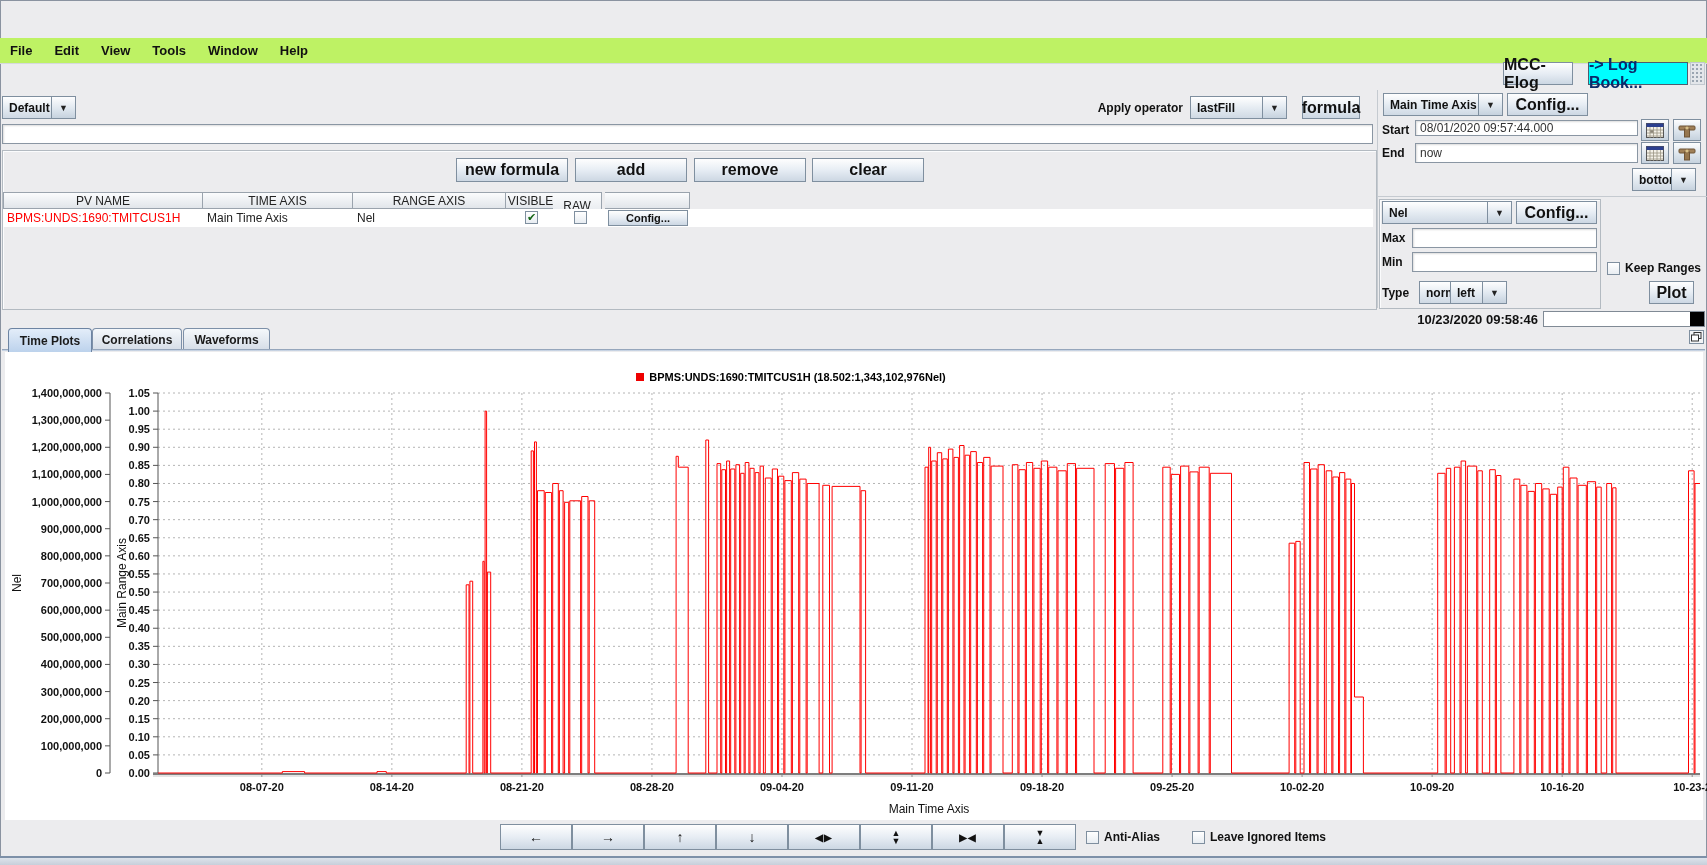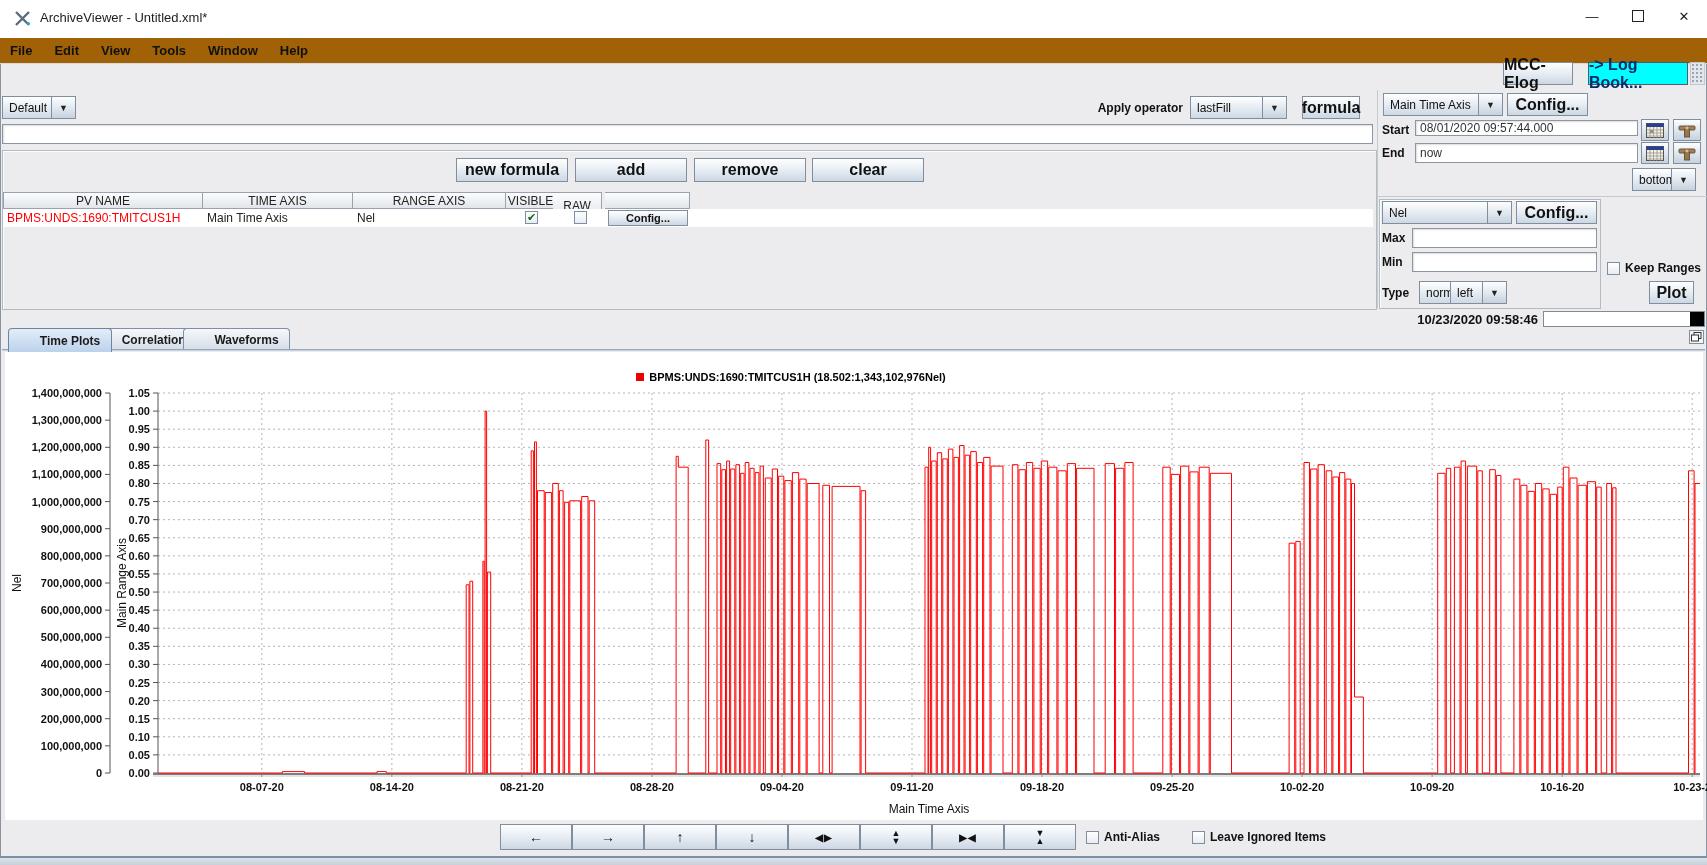--- a/index.html
+++ b/index.html
@@ -3,44 +3,44 @@
 <meta charset="utf-8">
 <style>
   html,body{margin:0;padding:0;background:#cfd4da;}
   #app{position:relative;width:1707px;height:865px;background:#ececee;overflow:hidden;
        font-family:"Liberation Sans",sans-serif;box-shadow:inset 0 0 0 1px #8a93a0;}
   .abs{position:absolute;}
   
   #titlebar{left:0;top:0;width:1707px;height:38px;background:#ffffff;}
   #title-text{left:40px;top:10px;font-size:13px;color:#1c1c1c;}
   .winctl{top:0;width:46px;height:32px;display:flex;align-items:center;justify-content:center;color:#222;font-size:13px;}
-  #menubar{left:0;top:38px;width:1707px;height:26px;background:#a16207;border-bottom:1px solid #d6d9dd;display:flex;align-items:center;padding-left:10px;box-sizing:border-box;}
+  #menubar{left:0;top:38px;width:1707px;height:26px;background:#bef264;border-bottom:1px solid #d6d9dd;display:flex;align-items:center;padding-left:10px;box-sizing:border-box;}
   .menu-item{font-weight:bold;font-size:13px;color:#111;margin-right:22px;}
   
   .jbtn{background:linear-gradient(180deg,#fefefe,#e7edf4 50%,#ccd7e3);border:1px solid #7f8f9f;
         font-weight:bold;font-size:16px;color:#111;display:flex;align-items:center;justify-content:center;box-sizing:border-box;}
   .combo{display:flex;box-sizing:border-box;}
   .combo .val{flex:1;background:linear-gradient(180deg,#ffffff,#e3eaf1 55%,#cfd9e4);border:1px solid #7f8f9f;border-right:none;
-        font-weight:normal;font-size:12px;color:#111;display:flex;align-items:center;padding-left:6px;overflow:hidden;white-space:nowrap;}
+        font-weight:bold;font-size:12px;color:#111;display:flex;align-items:center;padding-left:6px;overflow:hidden;white-space:nowrap;}
   .combo .arr{width:23px;background:linear-gradient(180deg,#fdfdfe,#dfe7ef 55%,#c6d2de);border:1px solid #7f8f9f;
         display:flex;align-items:center;justify-content:center;font-size:9px;color:#222;}
   .tfield{background:#ffffff;border:1px solid #8a96a3;box-shadow:inset 1px 1px 2px rgba(0,0,0,.14);
         font-size:12px;color:#333;display:flex;align-items:center;padding-left:4px;box-sizing:border-box;white-space:nowrap;overflow:hidden;}
   .lbl{font-weight:bold;font-size:12px;color:#111;display:flex;align-items:center;}
   .jchk{width:13px;height:13px;background:linear-gradient(180deg,#ffffff,#e8edf2);border:1px solid #7f8f9f;box-sizing:border-box;
         display:flex;align-items:center;justify-content:center;font-size:11px;color:#156615;line-height:11px;}
   .gbox{border:1px solid #b3bac1;box-shadow:inset 1px 1px 0 #fbfcfd;}
   
   .th{background:linear-gradient(180deg,#fbfcfd,#e1e5ea);border:1px solid #9aa3ad;border-left:none;
       font-size:12px;color:#222;display:flex;align-items:center;justify-content:center;box-sizing:border-box;}
   .td{background:#ffffff;font-size:12px;color:#222;display:flex;align-items:center;box-sizing:border-box;padding-left:4px;white-space:nowrap;overflow:hidden;}
   
   .tab{top:328px;height:21px;border:1px solid #7d90a8;border-bottom:none;border-radius:4px 4px 0 0;
        background:linear-gradient(180deg,#f5f8fb,#d5dde7);font-weight:bold;font-size:12px;color:#1b1b1b;
-       display:flex;align-items:center;justify-content:center;z-index:2;padding-left:20px;}
+       display:flex;align-items:center;justify-content:center;z-index:2;}
   .tab.sel{background:linear-gradient(180deg,#e3edf9,#bcd2ec);height:23px;z-index:4;border-color:#6d84a2;}
   #tab-line{left:2px;top:349px;width:1703px;height:2px;background:linear-gradient(180deg,#7d90a8,#dfe9f6);z-index:3;}
   
   #canvas{left:5px;top:352px;width:1698px;height:468px;background:#ffffff;}
   #legend{left:5px;top:371px;width:1572px;display:flex;justify-content:center;align-items:center;gap:5px;z-index:5;}
   #legend .sq{width:8px;height:8px;background:#ee0000;}
   #legend .txt{font-size:11px;font-weight:bold;color:#000;}
   svg text.tick{font-family:"Liberation Sans",sans-serif;font-size:11px;font-weight:bold;fill:#111;}
   svg text.axname{font-family:"Liberation Sans",sans-serif;font-size:12px;fill:#111;}
   
@@ -55,36 +55,20 @@
   #bottom-band{left:0;top:858px;width:1707px;height:7px;background:linear-gradient(180deg,#dde3eb,#c7cfda);}
   #blue-bottom{left:0;top:856px;width:1707px;height:2px;background:#7d90a8;}
   .vline{background:#c5cad0;width:1px;}
   .hline{background:#c5cad0;height:1px;}
 </style>
 </head>
 <body>
 
 <div id="app">
 
-  <div class="abs" id="titlebar">
-    <svg class="abs" style="left:14px;top:10px" width="17" height="17" viewBox="0 0 17 17">
-      <path d="M2 2 L15 15 M15 2 L2 15" stroke="#5b6b7e" stroke-width="2.4" fill="none"></path>
-      <circle cx="14.5" cy="13.5" r="1.6" fill="#24b0c8"></circle>
-    </svg>
-    <div class="abs" id="title-text">ArchiveViewer - Untitled.xml*</div>
-    <div class="abs winctl" style="left:1569px">
-        <span>—</span>
-      </div>
-    <div class="abs winctl" style="left:1615px">
-        <span style="display:inline-block;width:10px;height:10px;border:1px solid #222;"></span>
-      </div>
-    <div class="abs winctl" style="left:1661px">
-        <span>✕</span>
-      </div>
-  </div>
 
   <div class="abs" id="menubar">
     <span class="menu-item">File</span>
     <span class="menu-item">Edit</span>
     <span class="menu-item">View</span>
     <span class="menu-item">Tools</span>
     <span class="menu-item">Window</span>
     <span class="menu-item">Help</span>
   </div>
 

